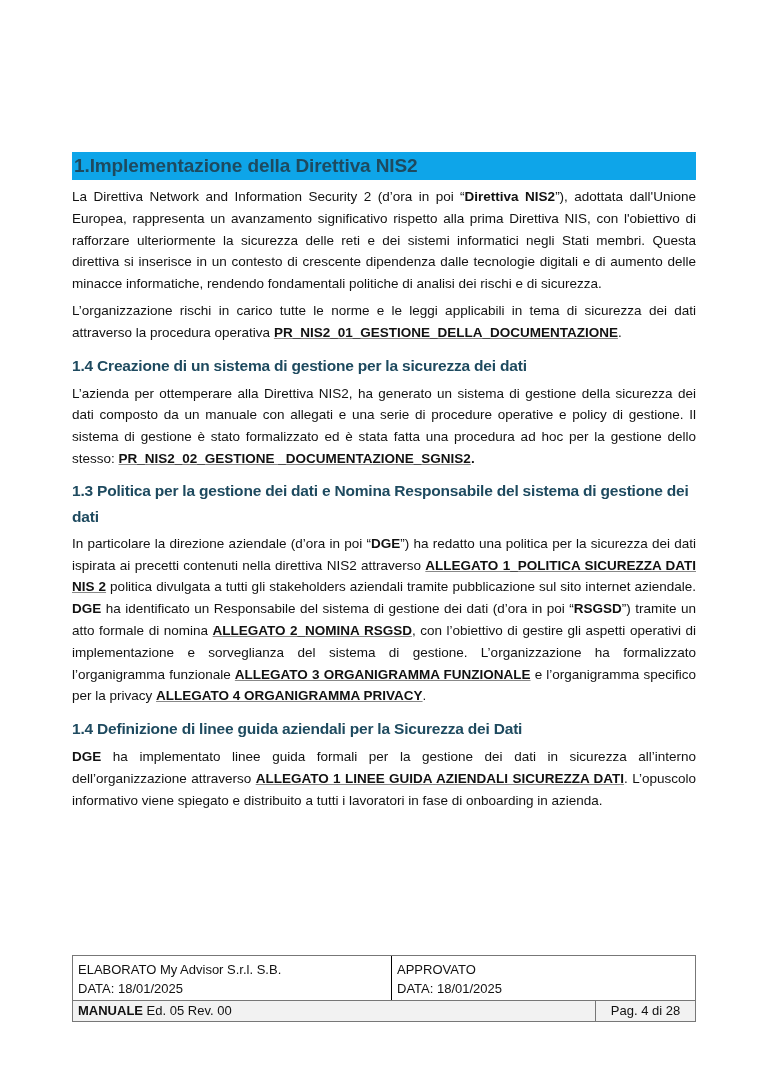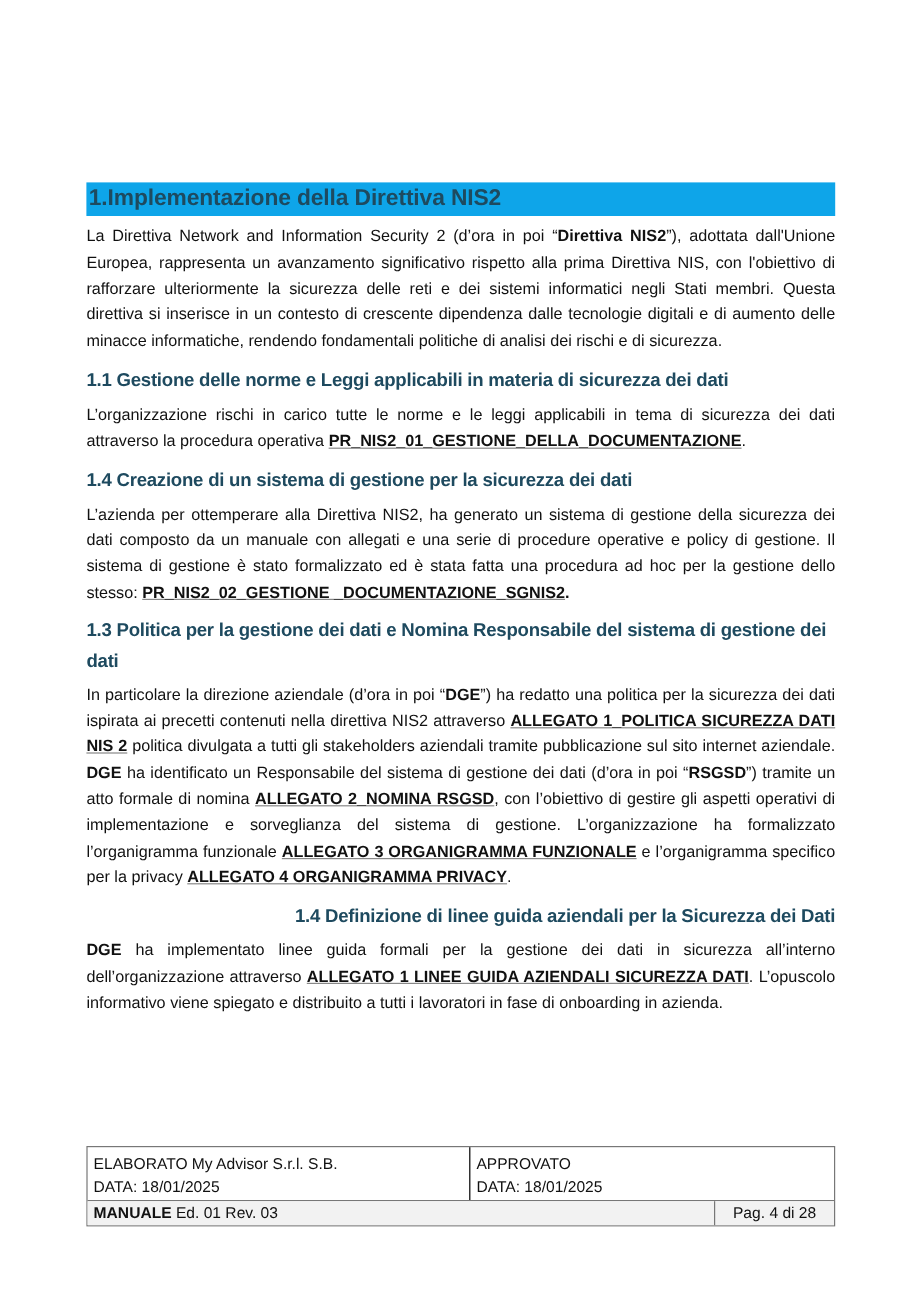--- a/index.html
+++ b/index.html
@@ -22,21 +22,21 @@
   .b { font-weight:bold; }
   .u { font-weight:bold; text-decoration:underline; text-decoration-color:#888; }
 
   #p-intro { margin-top:6px; }
   #h-11 { margin-top:10px; }
   #p-11 { margin-top:5px; }
   #h-12 { margin-top:9px; }
   #p-12 { margin-top:5px; }
   #h-13 { margin-top:8px; line-height:26px; }
   #p-13 { margin-top:3px; }
-  #h-14 { margin-top:9px;text-align:right; }
+  #h-14 { margin-top:9px; }
   #p-14 { margin-top:5px; }
 
   
   .ftr { position:absolute; left:72px; top:955px; width:624px; height:67px; border:1px solid #777; box-sizing:border-box; font-size:13px; color:#111; }
   .ftr .row1 { position:absolute; left:0; top:0; right:0; height:45px; border-bottom:1px solid #777; box-sizing:border-box; }
   .ftr .c1 { position:absolute; left:0; top:0; width:319px; height:100%; border-right:1px solid #000000; box-sizing:border-box; padding:4px 0 0 5px; }
   .ftr .c2 { position:absolute; left:319px; top:0; right:0; height:100%; padding:4px 0 0 5px; }
   .ftr .line { display:block; line-height:19px; }
   .ftr .row2 { position:absolute; left:0; top:45px; right:0; bottom:0; background:#f2f2f2; }
   .ftr .edition { position:absolute; left:5px; top:0; line-height:20px; }
@@ -45,21 +45,20 @@
 </head>
 <body>
 
 <div class="page">
 
 
   <div class="content">
     <h1>1.Implementazione della Direttiva NIS2</h1>
     <p id="p-intro"><span>La Direttiva Network and Information Security 2 (d’ora in poi “</span><span class="b">Direttiva NIS2</span><span>”), adottata dall'Unione Europea, rappresenta un avanzamento significativo rispetto alla prima Direttiva NIS, con l'obiettivo di rafforzare ulteriormente la sicurezza delle reti e dei sistemi informatici negli Stati membri. Questa direttiva si inserisce in un contesto di crescente dipendenza dalle tecnologie digitali e di aumento delle minacce informatiche, rendendo fondamentali politiche di analisi dei rischi e di sicurezza.</span></p>
 
-    <h2 id="h-11">1.1 Gestione delle norme e Leggi applicabili in materia di sicurezza dei dati</h2>
     <p id="p-11"><span>L’organizzazione rischi in carico tutte le norme e le leggi applicabili in tema di sicurezza dei dati attraverso la procedura operativa </span><span class="u">PR_NIS2_01_GESTIONE_DELLA_DOCUMENTAZIONE</span><span>.</span></p>
 
     <h2 id="h-12">1.4 Creazione di un sistema di gestione per la sicurezza dei dati</h2>
     <p id="p-12"><span>L’azienda per ottemperare alla Direttiva NIS2, ha generato un sistema di gestione della sicurezza dei dati composto da un manuale con allegati e una serie di procedure operative e policy di gestione. Il sistema di gestione è stato formalizzato ed è stata fatta una procedura ad hoc per la gestione dello stesso: </span><span class="u">PR_NIS2_02_GESTIONE _DOCUMENTAZIONE_SGNIS2</span><span class="b">.</span></p>
 
     <h2 id="h-13">1.3 Politica per la gestione dei dati e Nomina Responsabile del sistema di gestione dei dati</h2>
     <p id="p-13"><span>In particolare la direzione aziendale (d’ora in poi “</span><span class="b">DGE</span><span>”) ha redatto una politica per la sicurezza dei dati ispirata ai precetti contenuti nella direttiva NIS2 attraverso </span><span class="u">ALLEGATO 1_POLITICA SICUREZZA DATI NIS 2</span><span> politica divulgata a tutti gli stakeholders aziendali tramite pubblicazione sul sito internet aziendale. </span><span class="b">DGE</span><span> ha identificato un Responsabile del sistema di gestione dei dati (d’ora in poi “</span><span class="b">RSGSD</span><span>”) tramite un atto formale di nomina </span><span class="u">ALLEGATO 2_NOMINA RSGSD</span><span>, con l’obiettivo di gestire gli aspetti operativi di implementazione e sorveglianza del sistema di gestione. L’organizzazione ha formalizzato l’organigramma funzionale </span><span class="u">ALLEGATO 3 ORGANIGRAMMA FUNZIONALE</span><span> e l’organigramma specifico per la privacy </span><span class="u">ALLEGATO 4 ORGANIGRAMMA PRIVACY</span><span>.</span></p>
 
     <h2 id="h-14">1.4 Definizione di linee guida aziendali per la Sicurezza dei Dati</h2>
     <p id="p-14"><span class="b">DGE</span><span> ha implementato linee guida formali per la gestione dei dati in sicurezza all’interno dell’organizzazione attraverso </span><span class="u">ALLEGATO 1 LINEE GUIDA AZIENDALI SICUREZZA DATI</span><span>. L’opuscolo informativo viene spiegato e distribuito a tutti i lavoratori in fase di onboarding in azienda.</span></p>
@@ -70,18 +69,18 @@
       <div class="c1">
         <span class="line">ELABORATO My Advisor S.r.l. S.B.</span>
         <span class="line">DATA: 18/01/2025</span>
       </div>
       <div class="c2">
         <span class="line">APPROVATO</span>
         <span class="line">DATA: 18/01/2025</span>
       </div>
     </div>
     <div class="row2">
-      <span class="edition"><b>MANUALE</b><span> Ed. 01 Rev. 03</span></span>
+      <span class="edition"><b>MANUALE</b><span> Ed. 05 Rev. 00</span></span>
       <div class="pagecell">Pag. 4 di 28</div>
     </div>
   </div>
 
 </div>
 
 </body></html>

